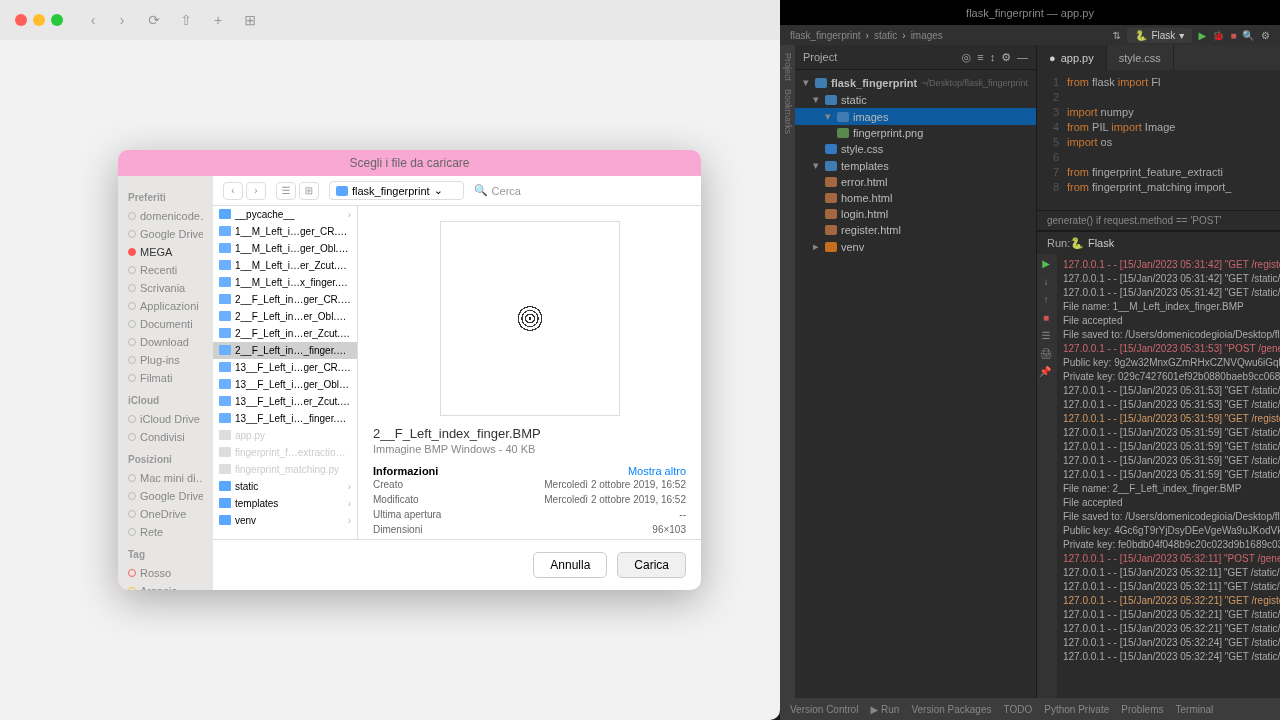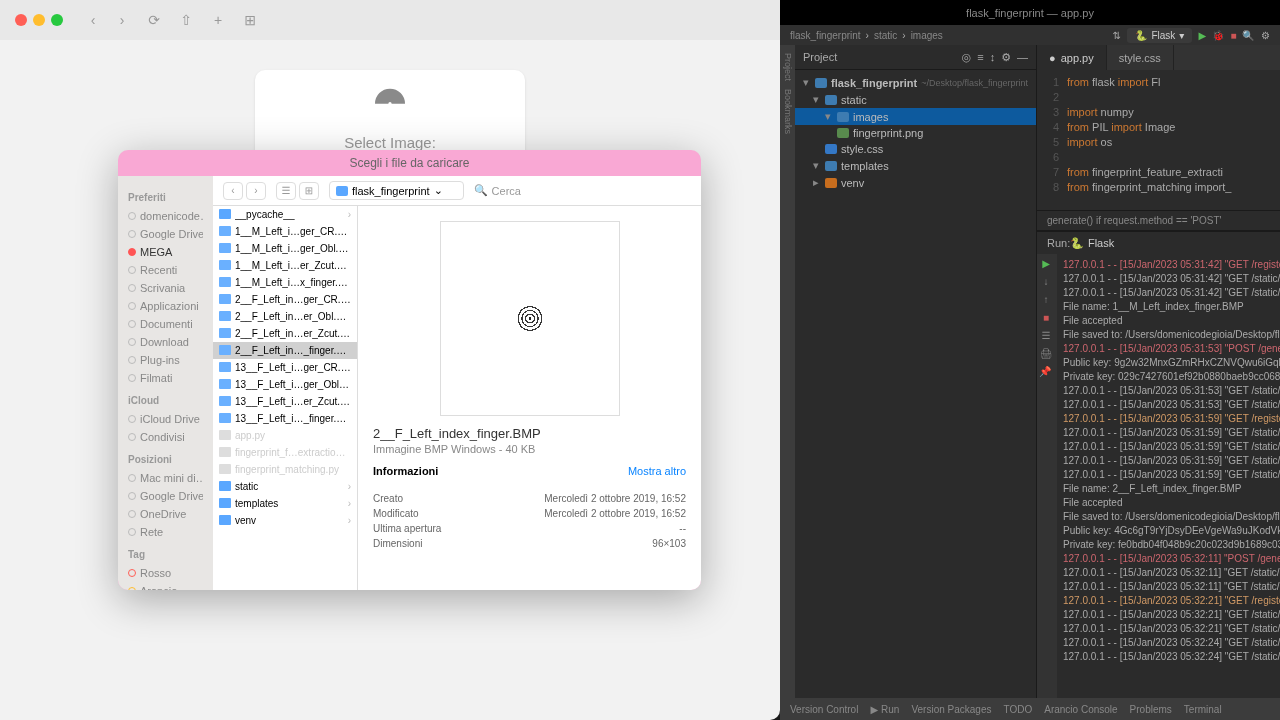--- a/index.html
+++ b/index.html
@@ -47,21 +47,21 @@
 .file-icon{width:12px;height:10px;background:#6ab0ff;border-radius:1px;flex-shrink:0}
 .file-icon.folder{background:#5aa7ff}
 .file-icon.dim{background:#ddd}
 .file-name{overflow:hidden;text-overflow:ellipsis}
 
 .preview{flex:1;padding:15px;overflow-y:auto}
 .preview-img{width:180px;height:195px;border:1px solid #ddd;margin:0 auto 10px;background:#fff;position:relative}
 .fp-print{position:absolute;inset:5px;background:radial-gradient(circle at 50% 50%,#333 0%,#333 1%,transparent 1%,transparent 3%,#444 3%,#444 4%,transparent 4%,transparent 6%,#444 6%,#444 7%,transparent 7%,transparent 9%,#444 9%,#444 10%,transparent 10%);border-radius:60% 60% 50% 50%;filter:contrast(1.2)}
 .pv-title{font-size:13px;font-weight:500;color:#333;margin-bottom:2px}
 .pv-sub{font-size:11px;color:#888;margin-bottom:10px}
-.pv-info-head{display:flex;justify-content:space-between;font-size:11px;margin-bottom:14px}
+.pv-info-head{display:flex;justify-content:space-between;font-size:11px;margin-bottom:0}
 .pv-more{color:#0a84ff}
 .pv-row{display:flex;justify-content:space-between;font-size:10px;color:#666;padding:2px 0}
 
 .dialog-foot{padding:12px 15px;display:flex;justify-content:flex-end;gap:10px;border-top:1px solid #ddd}
 .dlg-btn{padding:5px 16px;border-radius:5px;border:1px solid #ccc;background:#fff;font-size:12px}
 .dlg-btn.primary{background:#f0f0f0}
 
 .ide{width:500px;height:720px;background:#2b2b2b;display:flex;flex-direction:column;font-size:11px;color:#aaa}
 .ide-title{height:25px;background:#000000;display:flex;align-items:center;justify-content:center;font-size:11px;color:#888}
 .ide-crumb{height:20px;background:#303030;display:flex;align-items:center;padding:0 10px;gap:5px;font-size:10px}
@@ -121,30 +121,20 @@
       </div>
     <div class="nav-btns">
       <button class="nav-btn">‹</button>
       <button class="nav-btn">›</button>
     </div>
     <button class="nav-btn">⟳</button>
     <button class="nav-btn">⇧</button>
     <button class="nav-btn">+</button>
     <button class="nav-btn">⊞</button>
   </div>
-  <div class="safari-content">
-    <div class="upload-card">
-      <div class="fp-icon">
-        <svg viewBox="0 0 24 24">
-            <path d="M12 2a8 8 0 0 0-8 8M12 4a6 6 0 0 0-6 6M12 6a4 4 0 0 0-4 4M12 8a2 2 0 0 0-2 2M12 2a8 8 0 0 1 8 8M12 4a6 6 0 0 1 6 6M12 6a4 4 0 0 1 4 4M12 8a2 2 0 0 1 2 2"></path>
-          </svg>
-      </div>
-      <div class="select-text">Select Image:</div>
-    </div>
-  </div>
 
   <div class="dialog">
     <div class="dialog-title">Scegli i file da caricare</div>
     <div class="dialog-body">
       <div class="sidebar">
         <div class="sb-head">Preferiti</div>
         <div id="sb1">
             <div class="sb-item"><span class="sb-dot"></span>domenicode…</div>
             <div class="sb-item"><span class="sb-dot"></span>Google Drive</div>
             <div class="sb-item sel"><span class="sb-dot mega"></span>MEGA</div>
@@ -296,20 +286,24 @@
                 <div class="pv-row">
                   <span>Ultima apertura</span>
                   <span>--</span>
                 </div>
                 <div class="pv-row">
                   <span>Dimensioni</span>
                   <span>96×103</span>
                 </div>
               </div>
           </div>
+        </div>
+        <div class="dialog-foot">
+          <button class="dlg-btn">Annulla</button>
+          <button class="dlg-btn primary">Carica</button>
         </div>
       </div>
     </div>
   </div>
 </div>
 
 <div class="ide">
   <div class="ide-title">flask_fingerprint — app.py</div>
   <div class="ide-crumb">
     <span class="crumb-item">flask_fingerprint</span>›
@@ -363,20 +357,38 @@
             <span class="tree-label">fingerprint.png</span>
           </div>
         <div class="tree-row lv2">
             <span class="tree-icon css"></span>
             <span class="tree-label">style.css</span>
           </div>
         <div class="tree-row lv1">
             <span class="tree-arrow">▾</span>
             <span class="tree-icon folder"></span>
             <span class="tree-label">templates</span>
+          </div>
+        <div id="tplrows">
+            <div class="tree-row lv2">
+              <span class="tree-icon html"></span>
+              <span class="tree-label">error.html</span>
+            </div>
+            <div class="tree-row lv2">
+              <span class="tree-icon html"></span>
+              <span class="tree-label">home.html</span>
+            </div>
+            <div class="tree-row lv2">
+              <span class="tree-icon html"></span>
+              <span class="tree-label">login.html</span>
+            </div>
+            <div class="tree-row lv2">
+              <span class="tree-icon html"></span>
+              <span class="tree-label">register.html</span>
+            </div>
           </div>
         <div class="tree-row lv1">
             <span class="tree-arrow">▸</span>
             <span class="tree-icon venv"></span>
             <span class="tree-label">venv</span>
           </div>
       </div>
     </div>
     <div class="editor">
       <div class="ed-tabs">
@@ -470,17 +482,17 @@
         </div>
       </div>
     </div>
 
   </div>
   <div class="ide-foot">
     <span class="foot-item">Version Control</span>
     <span class="foot-item">▶ <span>Run</span></span>
     <span class="foot-item">Version Packages</span>
     <span class="foot-item">TODO</span>
-    <span class="foot-item">Arancio Console</span>
+    <span class="foot-item">Python Private</span>
     <span class="foot-item">Problems</span>
     <span class="foot-item">Terminal</span>
   </div>
 </div>
 
 </body></html>

